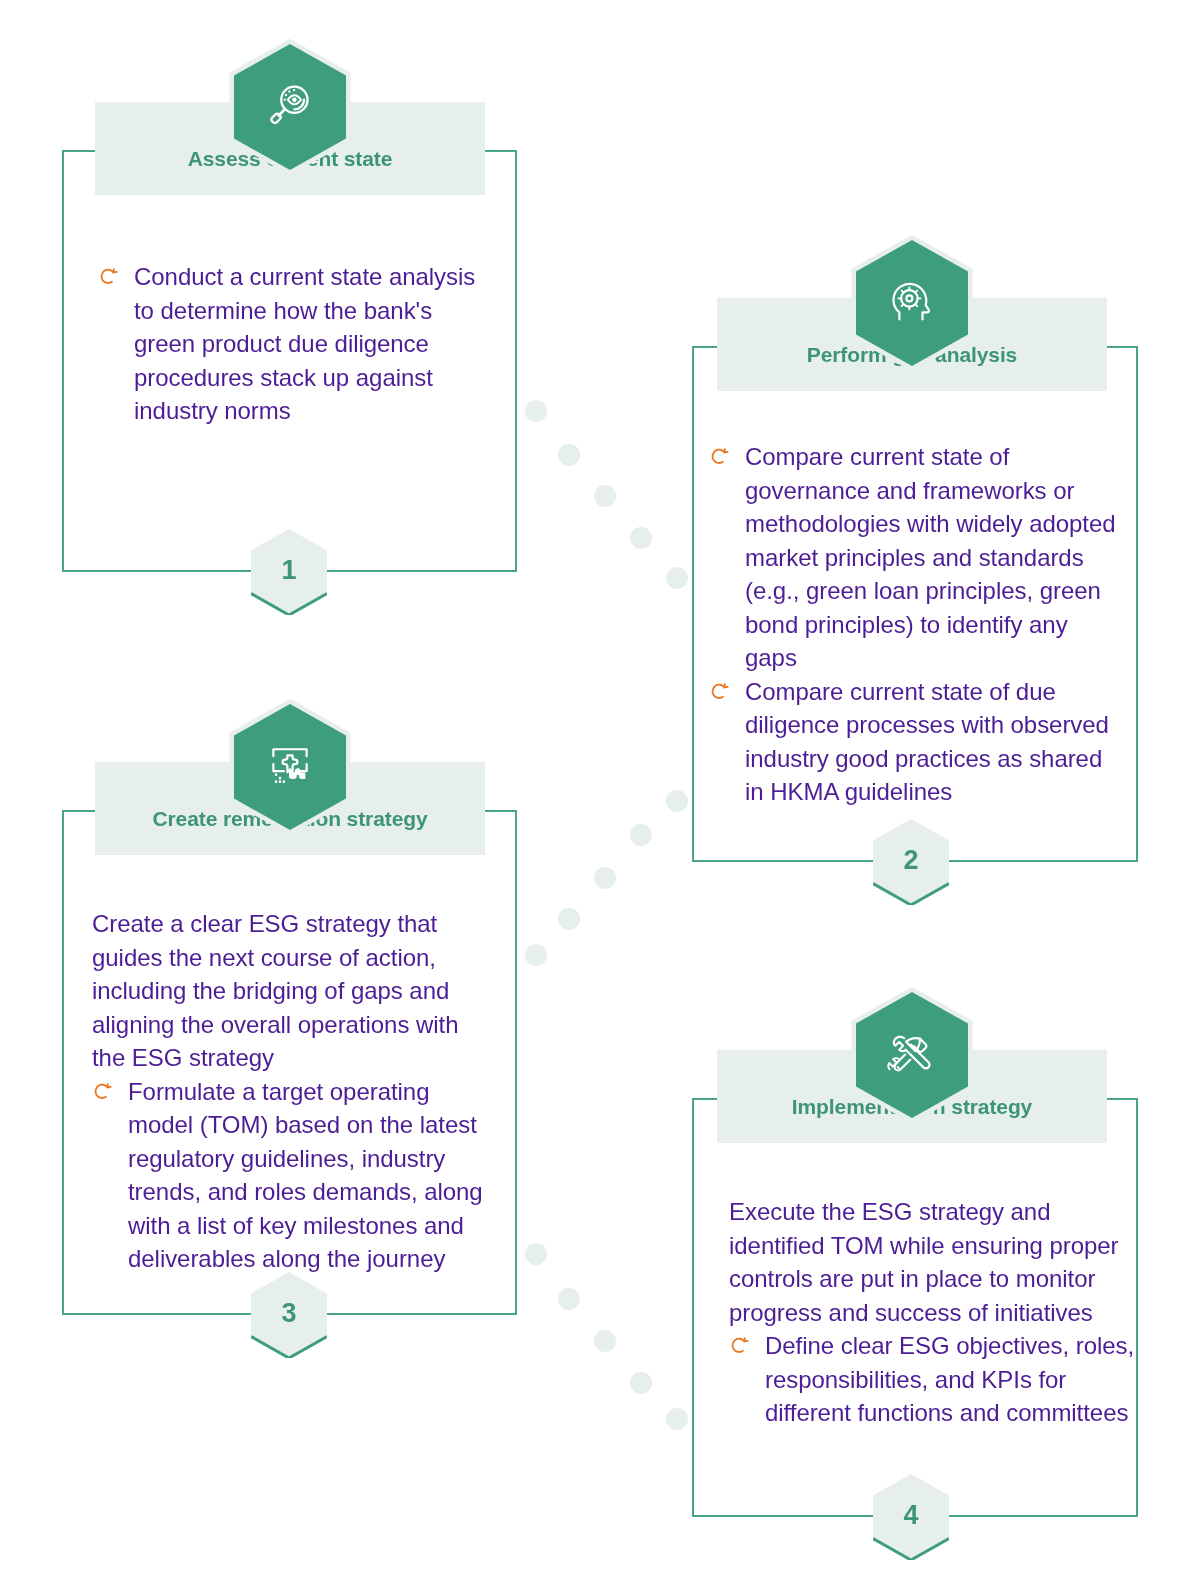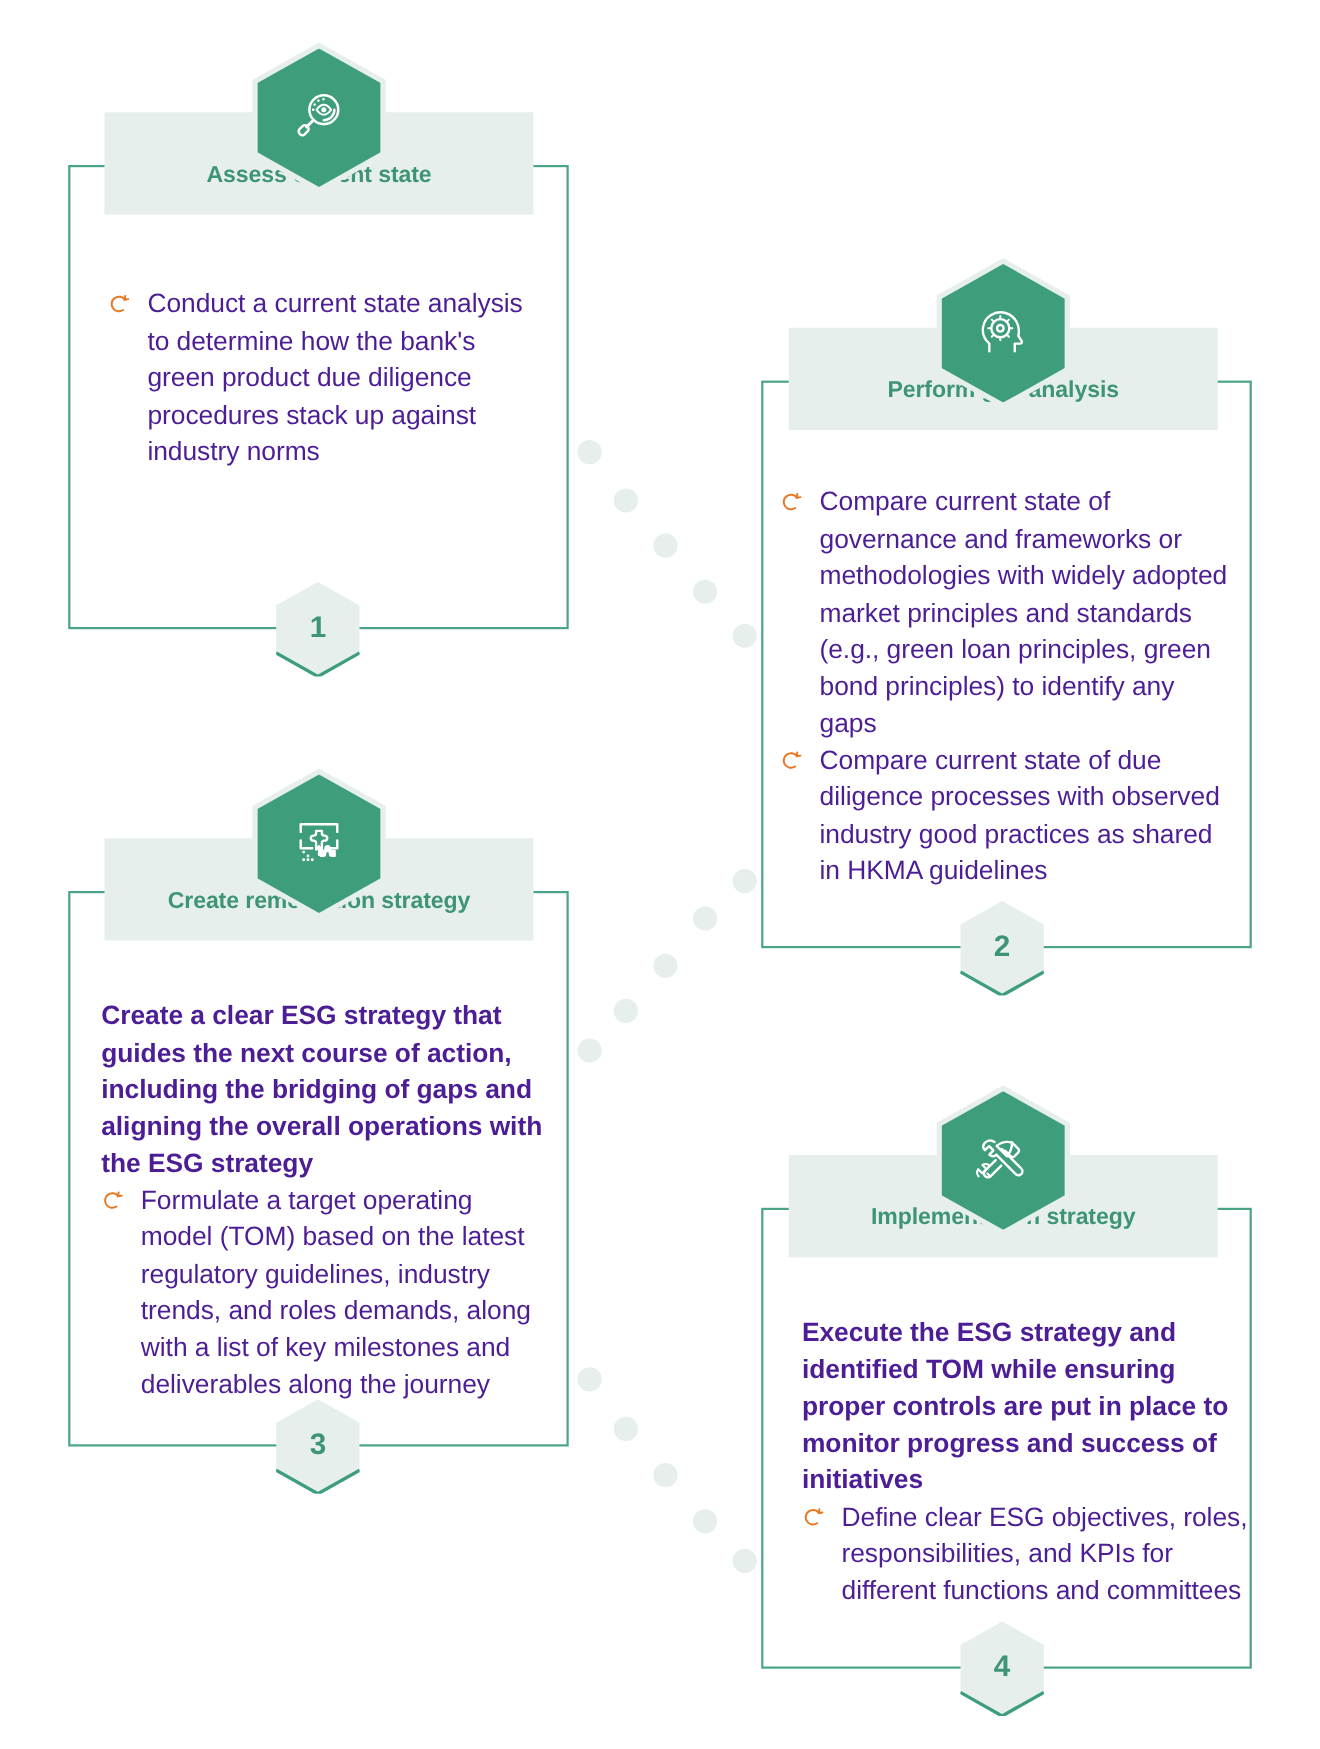--- a/index.html
+++ b/index.html
@@ -115,21 +115,20 @@
     font-size: 24px;
     line-height: 33.5px;
     color: #4c1d95;
     letter-spacing: -0.05px;
   }
   .item.bulleted {
     padding-left: 36px;
   }
   .item.plain {
     padding-left: 0;
-    font-weight: bold;
   }
   .bullet-icon {
     position: absolute;
     left: 1px;
     top: 7px;
     width: 19px;
     height: 19px;
   }
 </style>
 </head>

